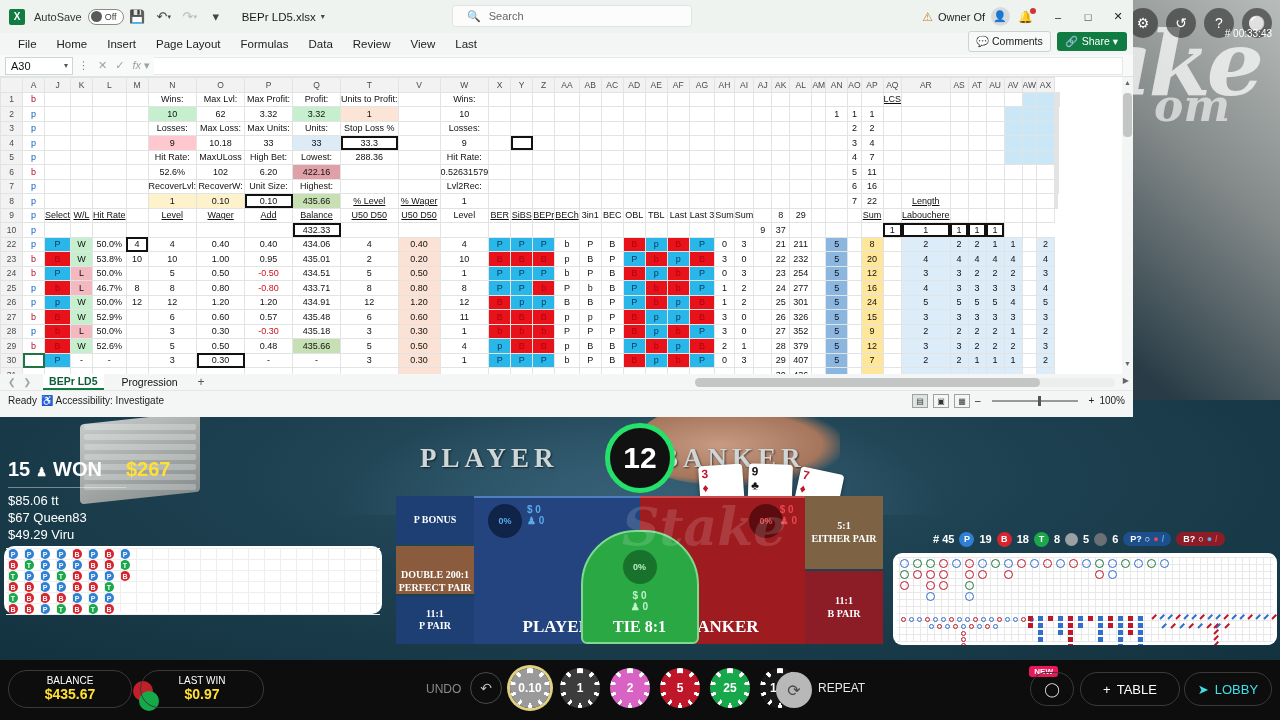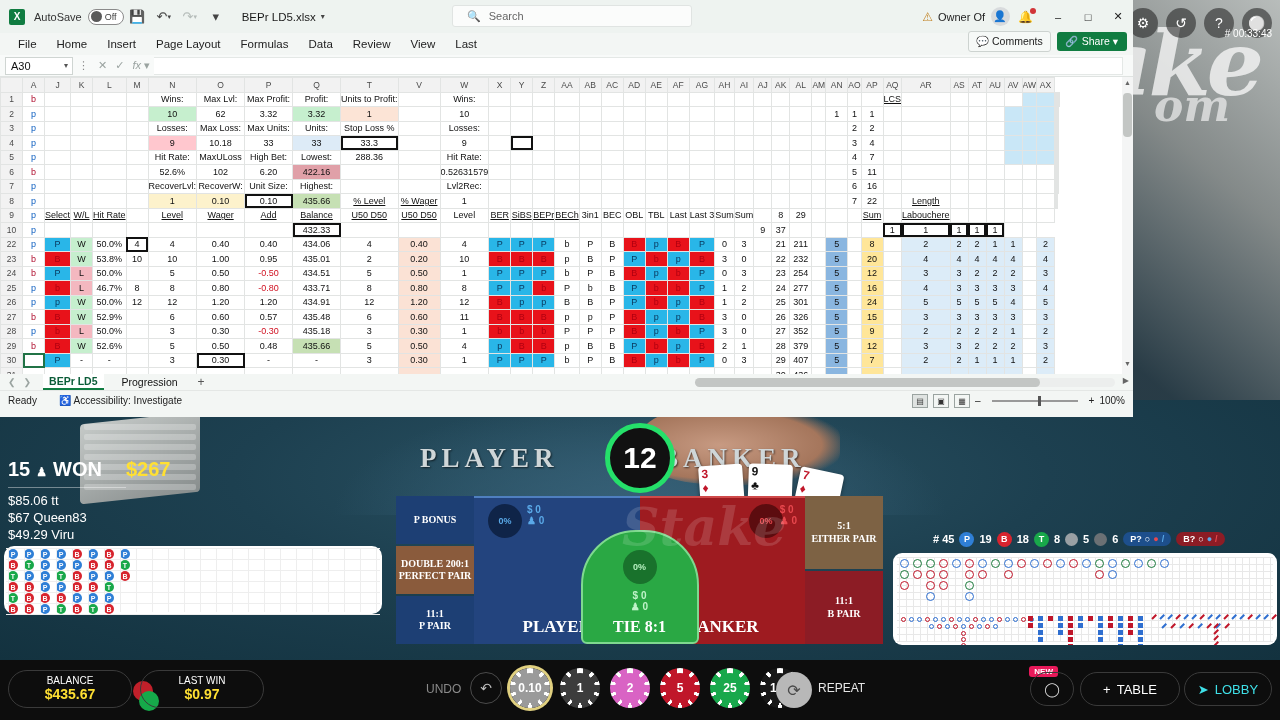--- a/index.html
+++ b/index.html
@@ -81,21 +81,21 @@
   .sheet-nav{font-size:9px;color:#9aa3a0;margin-left:8px;}
   .sheet-tab{font-size:10.5px;color:#111;margin-left:12px;padding:1px 6px;}
   .sheet-tab.active{font-weight:bold;color:#0b5c38;border-bottom:2px solid #107c41;background:#fff;}
   .sheet-add{font-size:12px;color:#555;margin-left:14px;}
   .htrack{position:absolute;right:18px;top:4px;width:420px;height:9px;background:#eceeed;border-radius:5px;}
   .hthumb{position:absolute;left:0;top:0;width:345px;height:9px;background:#c3c6c4;border-radius:5px;}
 
   .xl-status{height:20px;background:#f3f6f4;display:flex;align-items:center;font-size:10px;color:#222;
      border-top:1px solid #e4e7e5;}
   .st-ready{margin-left:8px;}
-  .st-acc{margin-left:22px;}
+  .st-acc{margin-left:4px;}
   .st-right{margin-left:auto;display:flex;align-items:center;margin-right:8px;gap:5px;}
   .viewbtn{width:16px;height:14px;border:1px solid #9aa3a0;font-size:8px;text-align:center;line-height:13px;color:#333;}
   .viewbtn.active{background:#dfe3e1;}
   .zslider{width:86px;height:2px;background:#999;position:relative;margin:0 6px;}
   .zhandle{position:absolute;left:46px;top:-4px;width:3px;height:10px;background:#555;}
 
   
   #casino{position:absolute;left:0;top:0;width:1280px;height:720px;z-index:5;
     background:linear-gradient(180deg,#1e3442 0%,#204250 40%,#16303c 70%,#0c0c0c 72%, #090909 100%);}
   .felt{position:absolute;left:0;top:400px;width:1280px;height:260px;
@@ -142,21 +142,21 @@
   .card.rd2{color:#c0172a;} .card.bk{color:#111;}
   #c1{left:700px;top:465px;transform:rotate(-4deg);}
   #c2{left:748px;top:464px;transform:rotate(2deg);}
   #c3{left:795px;top:470px;transform:rotate(12deg);}
 
   
   .betrow{position:absolute;left:396px;top:496px;width:487px;height:148px;z-index:13;display:flex;}
   .sidecol{width:78px;display:flex;flex-direction:column;gap:2px;}
   .sidebox{flex:1;display:flex;align-items:center;justify-content:center;text-align:center;
     color:#fff;font-family:"Liberation Serif",serif;font-weight:bold;font-size:10px;line-height:1.25;}
-  .bblue{background:#1d3f74;} .bbrown{background:#8a5b3c;} .bbrown2{background:#7d6244;}
+  .bblue{background:#1d3f74;} .bbrown{background:#8a5b3c;align-items:flex-end;} .bbrown2{background:#7d6244;}
   .bred{background:#8c1c25;}
   .mainbox{position:relative;flex:1;display:flex;}
   .pbox{flex:1;background:#23447e;border-top:2px solid #4f7fc0;position:relative;}
   .bbox{flex:1;background:#9e1b20;border-top:2px solid #cf4a4a;position:relative;}
   .boxlabel{position:absolute;bottom:7px;width:100%;text-align:center;color:#fff;
     font-family:"Liberation Serif",serif;font-weight:bold;font-size:17px;}
   .tiebox{position:absolute;left:50%;transform:translateX(-50%);top:34px;width:118px;height:114px;
     background:#2aa844;border:2px solid #7fd98f;border-radius:55px 55px 6px 6px;}
   .tielabel{position:absolute;bottom:6px;width:100%;text-align:center;color:#fff;
     font-family:"Liberation Serif",serif;font-weight:bold;font-size:16px;}

